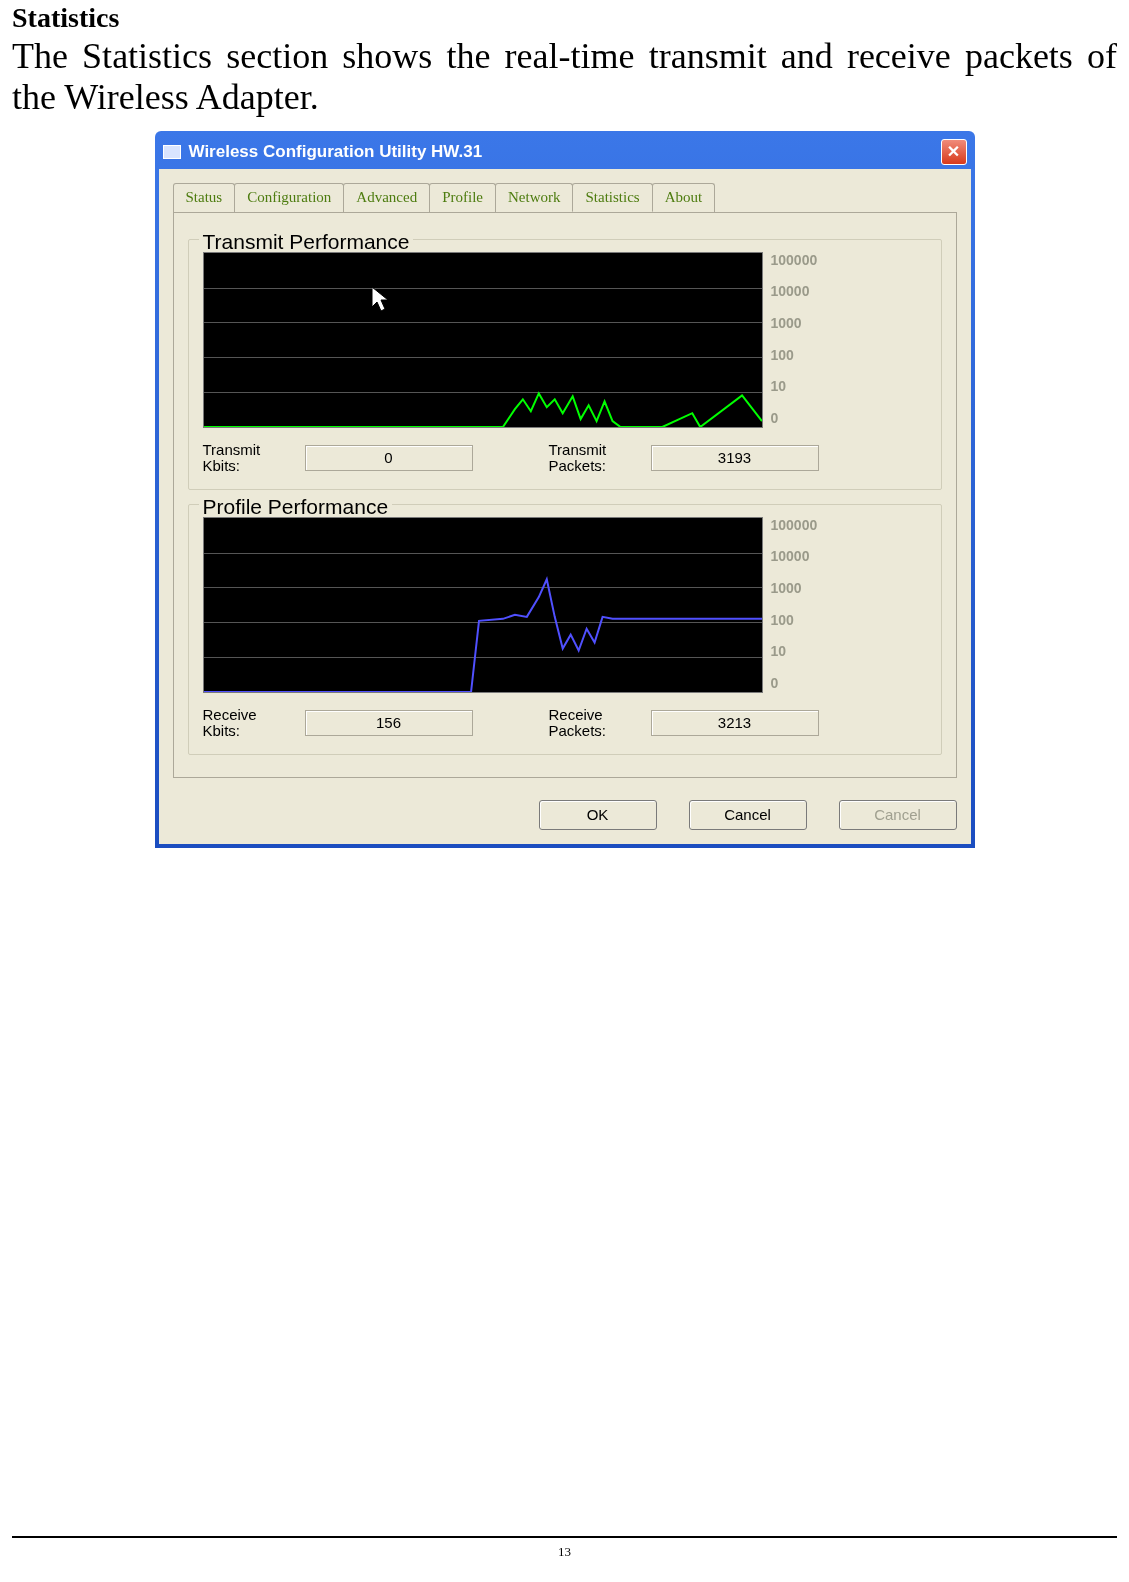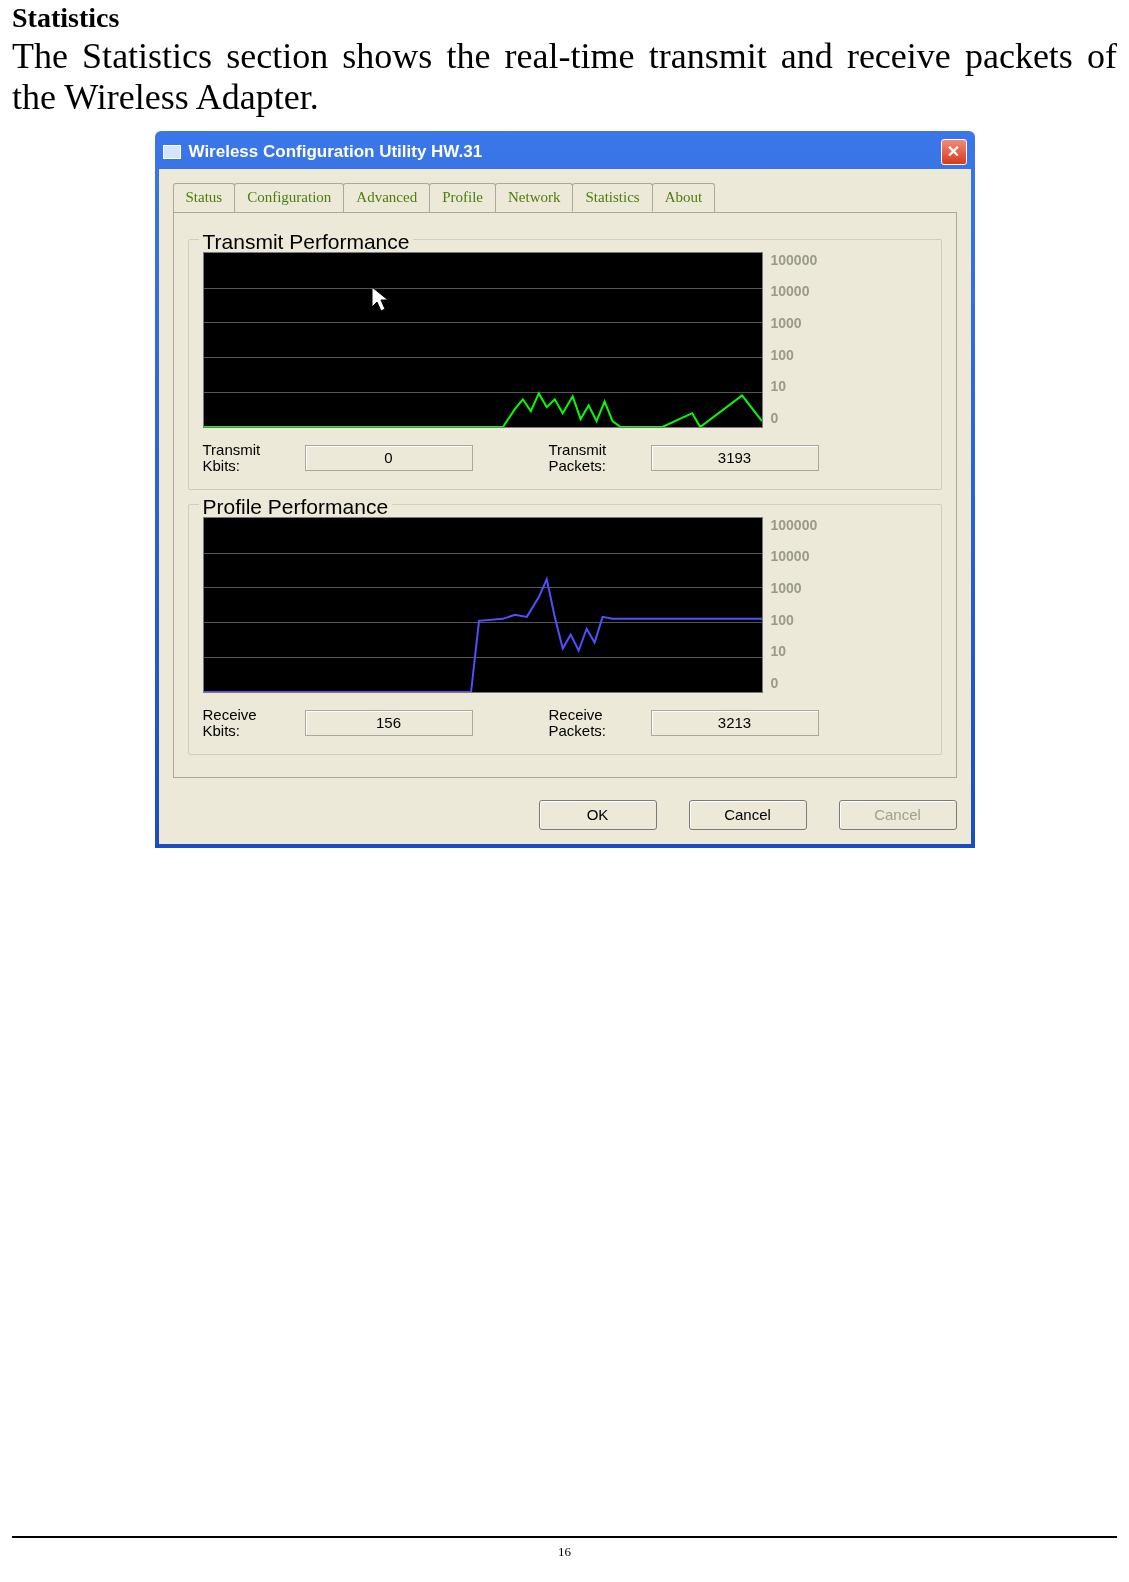--- a/index.html
+++ b/index.html
@@ -305,13 +305,13 @@
         <div class="dlg-btn">OK</div>
         <div class="dlg-btn">Cancel</div>
         <div class="dlg-btn disabled">Cancel</div>
       </div>
 
     </div>
   </div>
 </div>
 
 <div class="footer-rule"></div>
-<div class="page-num">16</div>
+<div class="page-num">13</div>
 
 </body></html>

